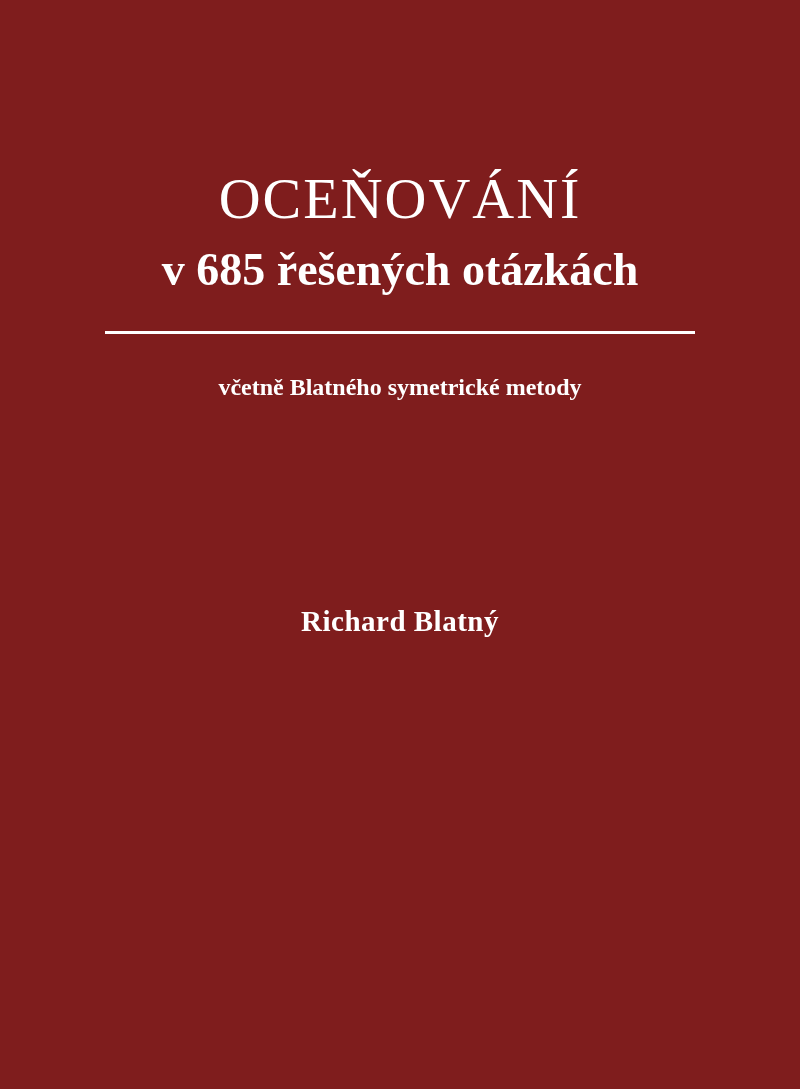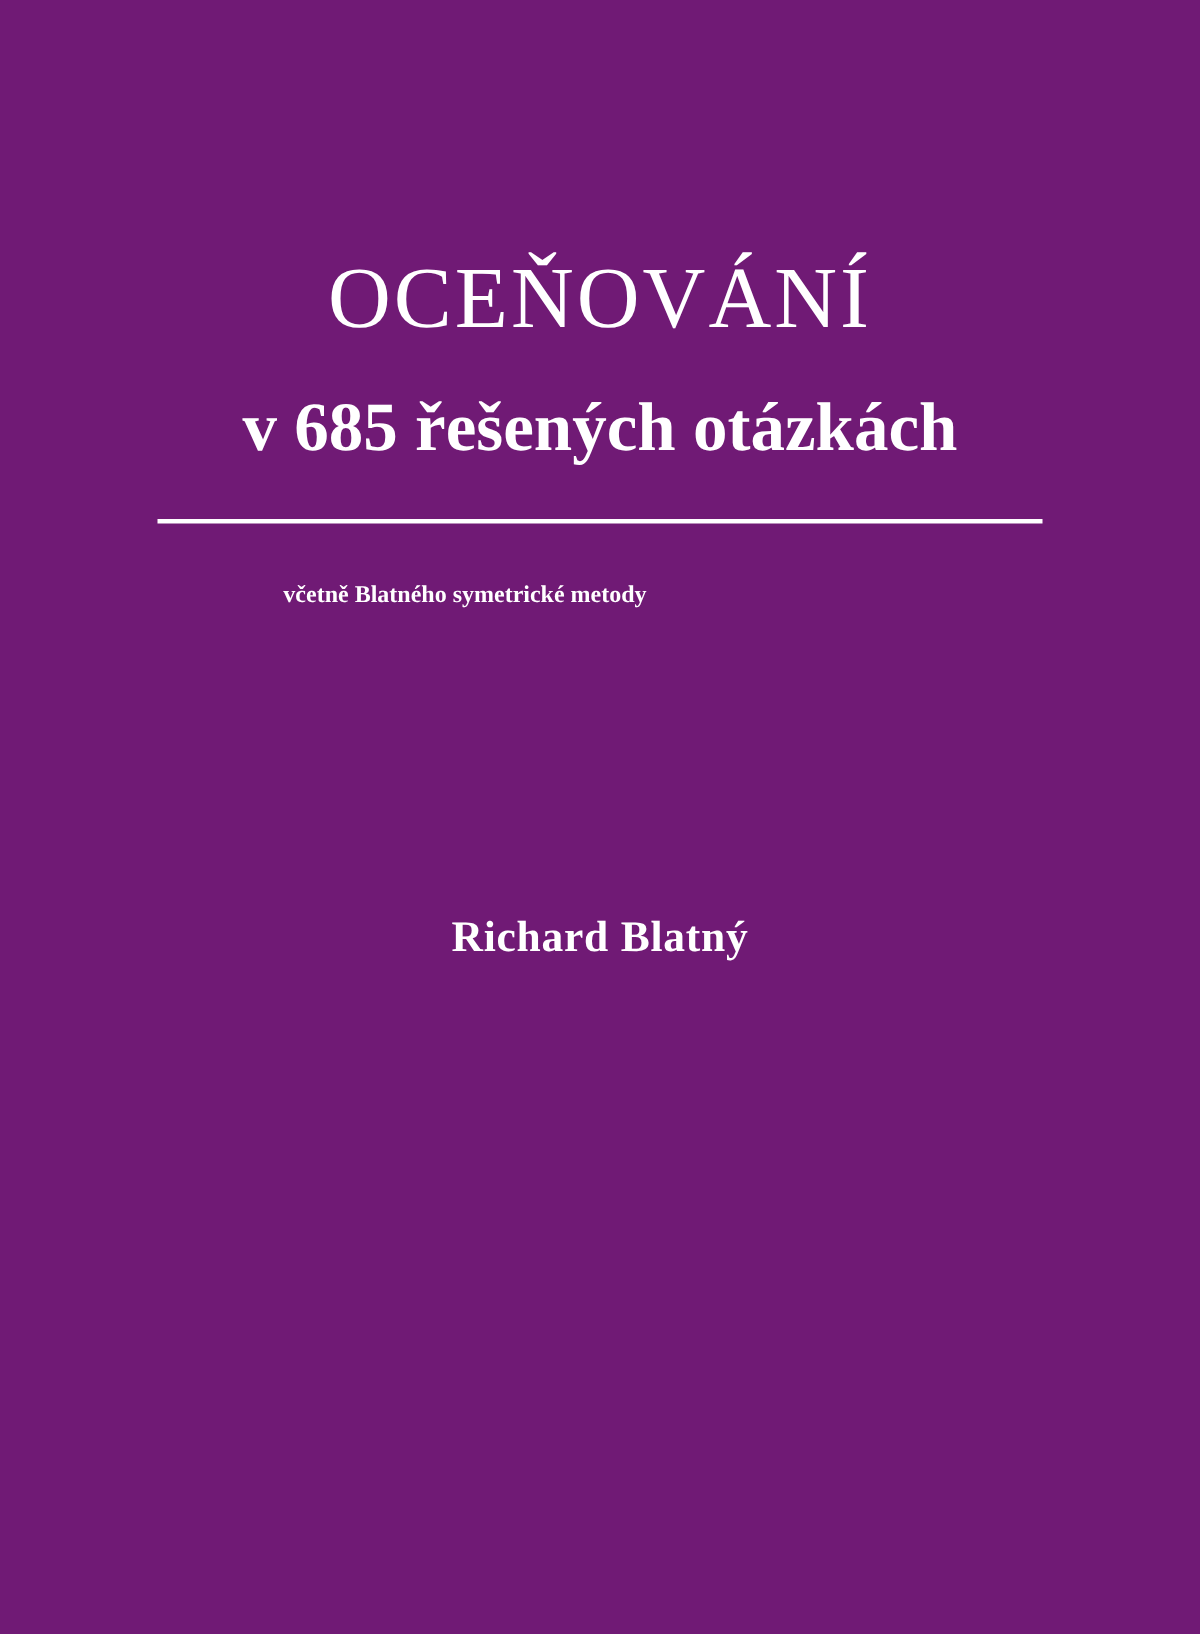--- a/index.html
+++ b/index.html
@@ -11,24 +11,25 @@
     height: 1089px;
     background: #25285c;
     font-family: "Liberation Serif", serif;
     color: #ffffff;
     overflow: hidden;
   }
   .cover {
     position: relative;
     width: 800px;
     height: 1089px;
-    background: #701a75;
+    background: #7f1d1d;
     box-sizing: border-box;
     display: flex;
     flex-direction: column;
+    align-items: center;
   }
   .title-block {
     margin-top: 168px;
     width: 100%;
     text-align: center;
   }
   .title-line-1,
   .title-line-2 {
     font-family: "Liberation Serif", serif;
     font-size: 58px;
@@ -38,35 +39,35 @@
     color: #ffffff;
   }
   .title-line-2 {
     margin-top: 4px;
   }
   .subtitle-line {
     font-family: "Liberation Serif", serif;
     font-size: 46px;
     font-weight: 700;
     line-height: 1.12;
-    margin-top: 28px;
+    margin-top: 13px;
     color: #ffffff;
   }
   .rule {
     width: 590px;
     height: 3px;
     background: #ffffff;
     margin: 36px auto 0 auto;
   }
   .blurb {
     margin-top: 36px;
     width: 620px;
     text-align: center;
     font-family: "Liberation Serif", serif;
-    font-size: 16px;
+    font-size: 24px;
     font-weight: 700;
     line-height: 1.46;
     color: #ffffff;
   }
   .blurb div {
     white-space: nowrap;
   }
   .author {
     margin-top: 200px;
     width: 100%;

